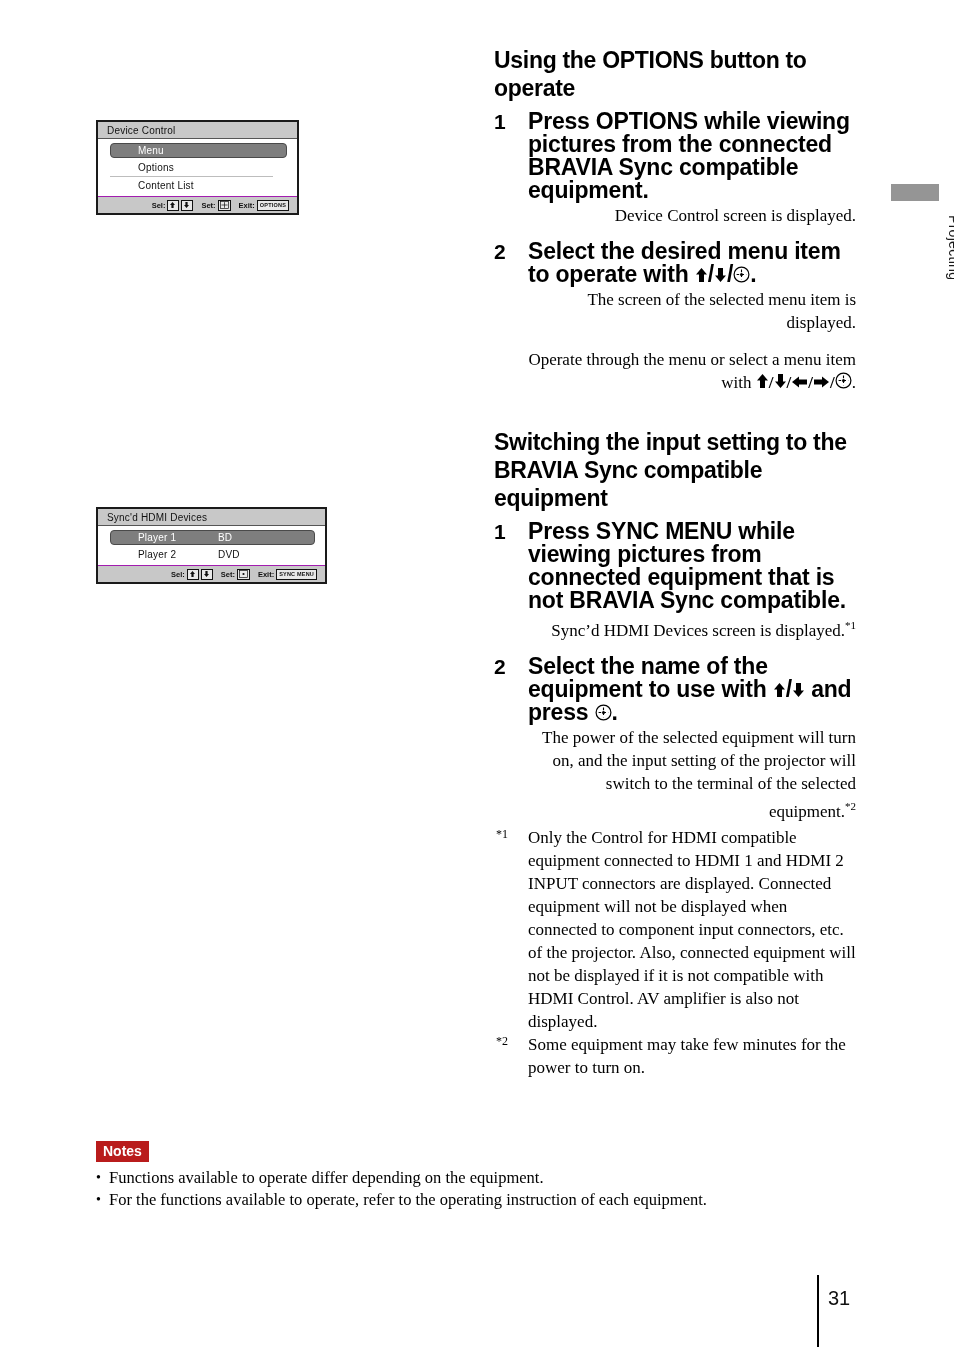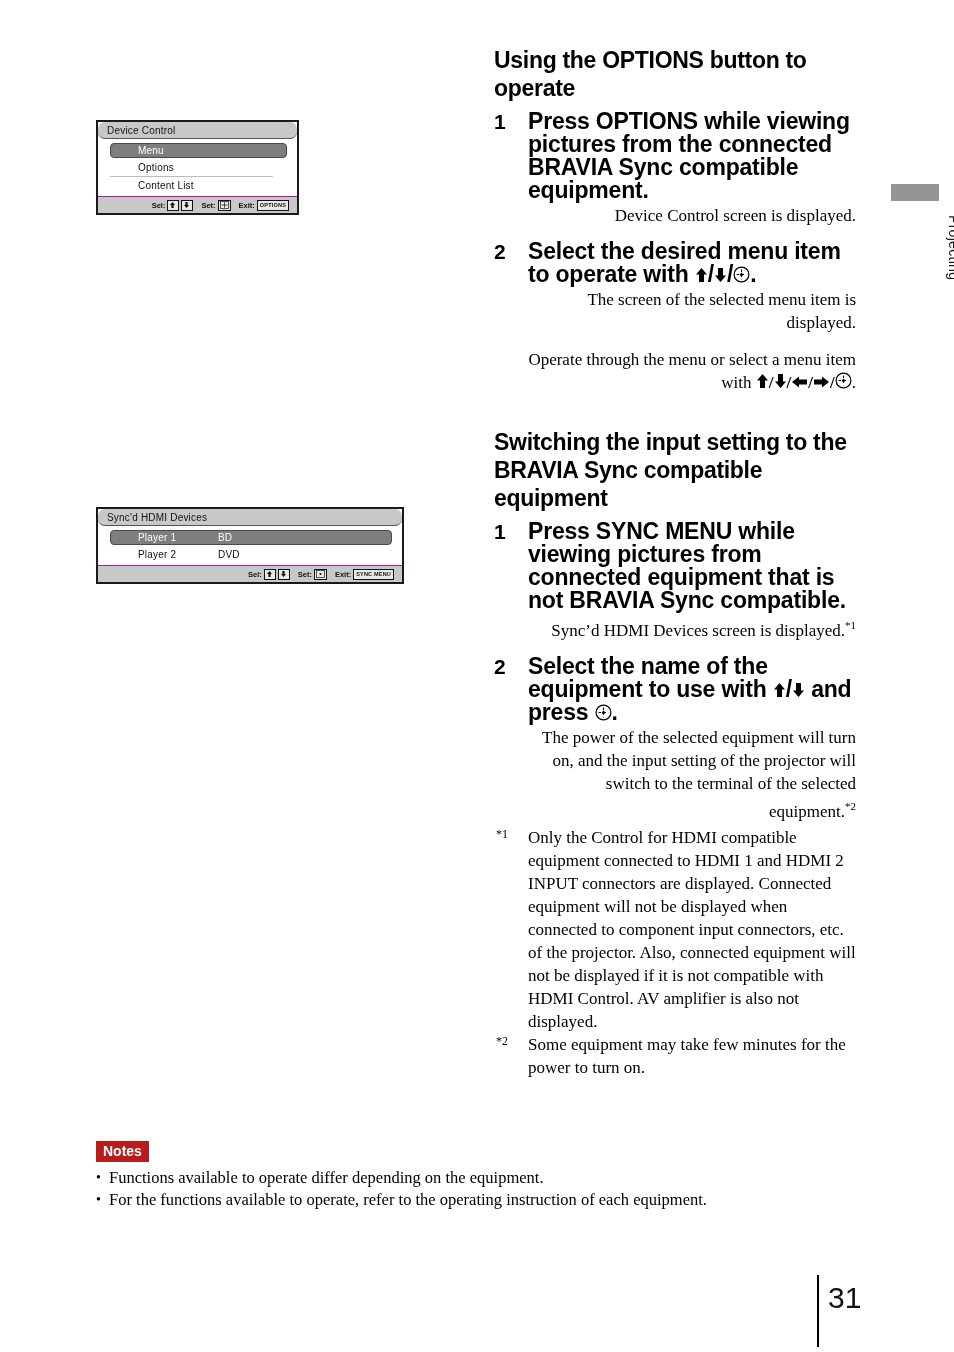--- a/index.html
+++ b/index.html
@@ -26,21 +26,20 @@
   }
   .osd-title {
     background: #c8c8c8;
     border-bottom: 1px solid #555;
     font-size: 10px;
     color: #111;
     padding: 3px 0 3px 9px;
     letter-spacing: 0.2px;
     height: 17px;
     box-sizing: border-box;
-    border-radius: 7px;
   }
   .osd-body {
     background: #ffffff;
     padding: 3px 0 2px 0;
   }
   .osd-row {
     position: relative;
     font-size: 10px;
     color: #111;
     height: 17px;
@@ -239,21 +238,21 @@
     top: 1275px;
     width: 2px;
     height: 72px;
     background: #000;
   }
   .pagenum {
     position: absolute;
     left: 828px;
     top: 1281px;
     font-family: "Liberation Sans", sans-serif;
-    font-size: 30px;
+    font-size: 20px;
     line-height: 34px;
     color: #111;
   }
 </style>
 </head>
 <body>
 
 <div class="osd" style="left:96px; top:120px; width:203px;">
   <div class="osd-title">Device Control</div>
   <div class="osd-body">
@@ -292,21 +291,21 @@
           </svg>
       </span>
     </span>
     <span class="foot-grp" style="margin-left:4px;">
       <span>Exit:</span>
       <span class="keybox" style="font-size:5.5px; letter-spacing:0.2px; padding:0 2px;">OPTIONS</span>
     </span>
   </div>
 </div>
 
-<div class="osd" style="left:96px; top:507px; width:308px;">
+<div class="osd" style="left:96px; top:507px; width:231px;">
   <div class="osd-title">Sync'd HDMI Devices</div>
   <div class="osd-body">
     <div class="osd-row sel">
       <span class="hl"></span>
       <span class="lbl">Player 1</span>
       <span class="col2">BD</span>
     </div>
     <div class="osd-row">
       <span class="lbl">Player 2</span>
       <span class="col2">DVD</span>

